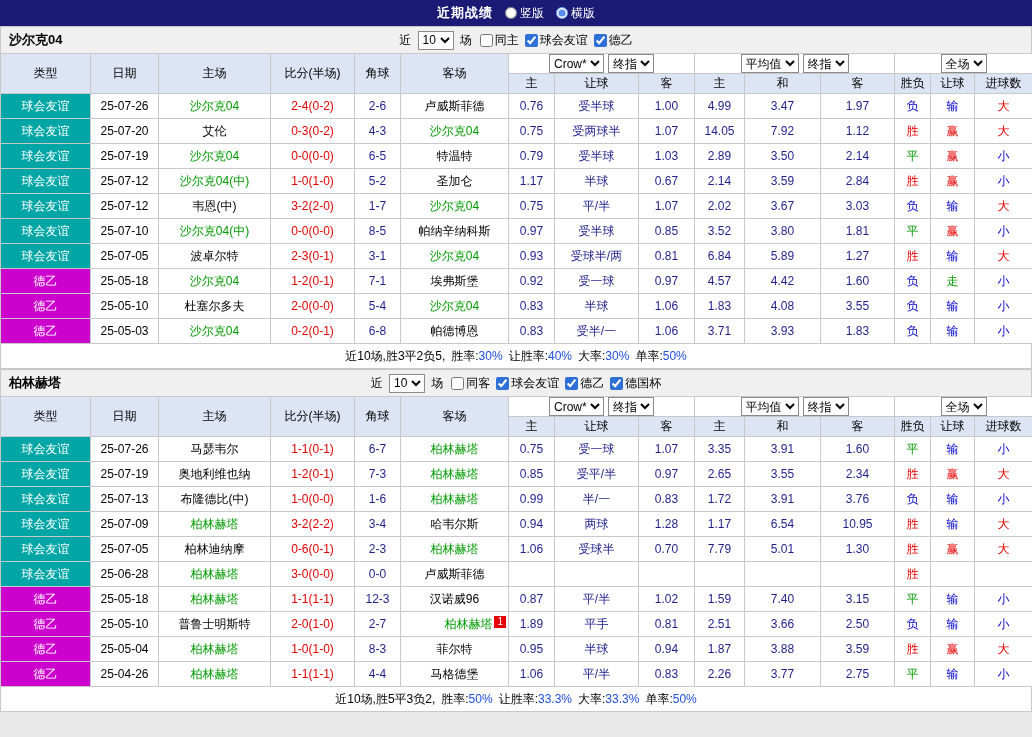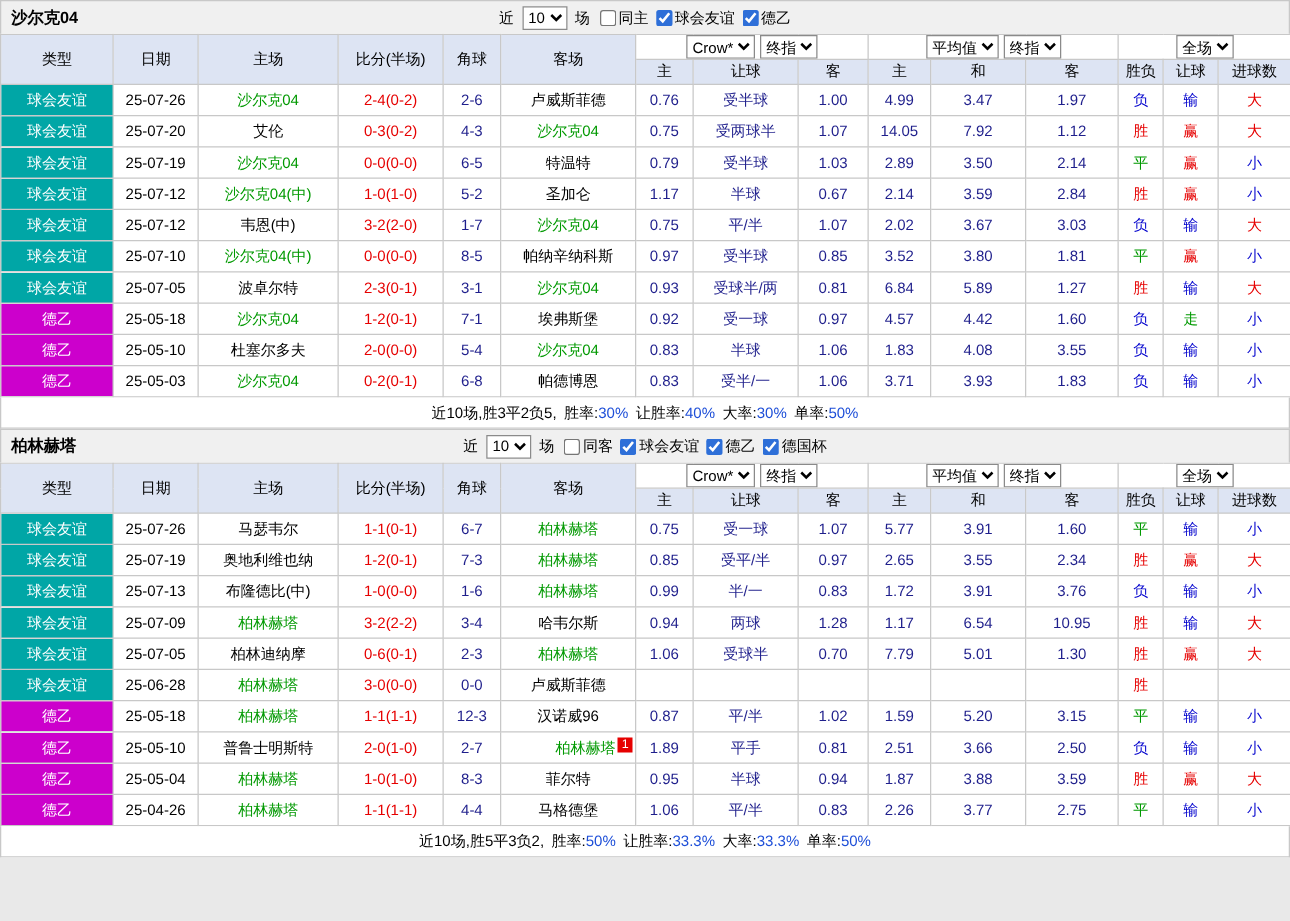--- a/index.html
+++ b/index.html
@@ -58,20 +58,31 @@
     display:flex; align-items:center; justify-content:center;
   }
   .summary .slabel { margin-left:6px; }
   .summary .sval { color:#1d4ed8; }
 </style>
 </head>
 <body>
 
 <div class="page">
 
+  <div class="topbar">
+    <span class="title">近期战绩</span>
+    <label>
+      <input type="radio" name="layout" style="">
+      <span>竖版</span>
+    </label>
+    <label>
+      <input type="radio" name="layout" checked="" style="">
+      <span>横版</span>
+    </label>
+  </div>
 
   <div id="sections">
       <div class="section">
         <div class="filter-row">
           <span class="team">沙尔克04</span>
           <span class="filters">
             <span>近&nbsp;</span>
             <select><option>10</option></select>
             <span>&nbsp;场</span>
             <label>
@@ -386,21 +397,21 @@
             <tr>
               <td class="type" style="background:#00a6a6;">球会友谊</td>
               <td>25-07-26</td>
               <td class="team-cell">马瑟韦尔</td>
               <td class="score">1-1(0-1)</td>
               <td class="num">6-7</td>
               <td class="team-cell" style="color:#009900;">柏林赫塔</td>
               <td class="num">0.75</td>
               <td class="num">受一球</td>
               <td class="num">1.07</td>
-              <td class="num">5.77</td>
+              <td class="num">3.35</td>
               <td class="num">3.91</td>
               <td class="num">1.60</td>
               <td style="color:#009900;">平</td>
               <td style="color:#0000cd;">输</td>
               <td style="color:#0000cd;">小</td>
             </tr>
             <tr>
               <td class="type" style="background:#00a6a6;">球会友谊</td>
               <td>25-07-19</td>
               <td class="team-cell">奥地利维也纳</td>
@@ -489,21 +500,21 @@
               <td class="type" style="background:#cc00cc;">德乙</td>
               <td>25-05-18</td>
               <td class="team-cell" style="color:#009900;">柏林赫塔</td>
               <td class="score">1-1(1-1)</td>
               <td class="num">12-3</td>
               <td class="team-cell">汉诺威96</td>
               <td class="num">0.87</td>
               <td class="num">平/半</td>
               <td class="num">1.02</td>
               <td class="num">1.59</td>
-              <td class="num">5.20</td>
+              <td class="num">7.40</td>
               <td class="num">3.15</td>
               <td style="color:#009900;">平</td>
               <td style="color:#0000cd;">输</td>
               <td style="color:#0000cd;">小</td>
             </tr>
             <tr>
               <td class="type" style="background:#cc00cc;">德乙</td>
               <td>25-05-10</td>
               <td class="team-cell">普鲁士明斯特</td>
               <td class="score">2-0(1-0)</td>

